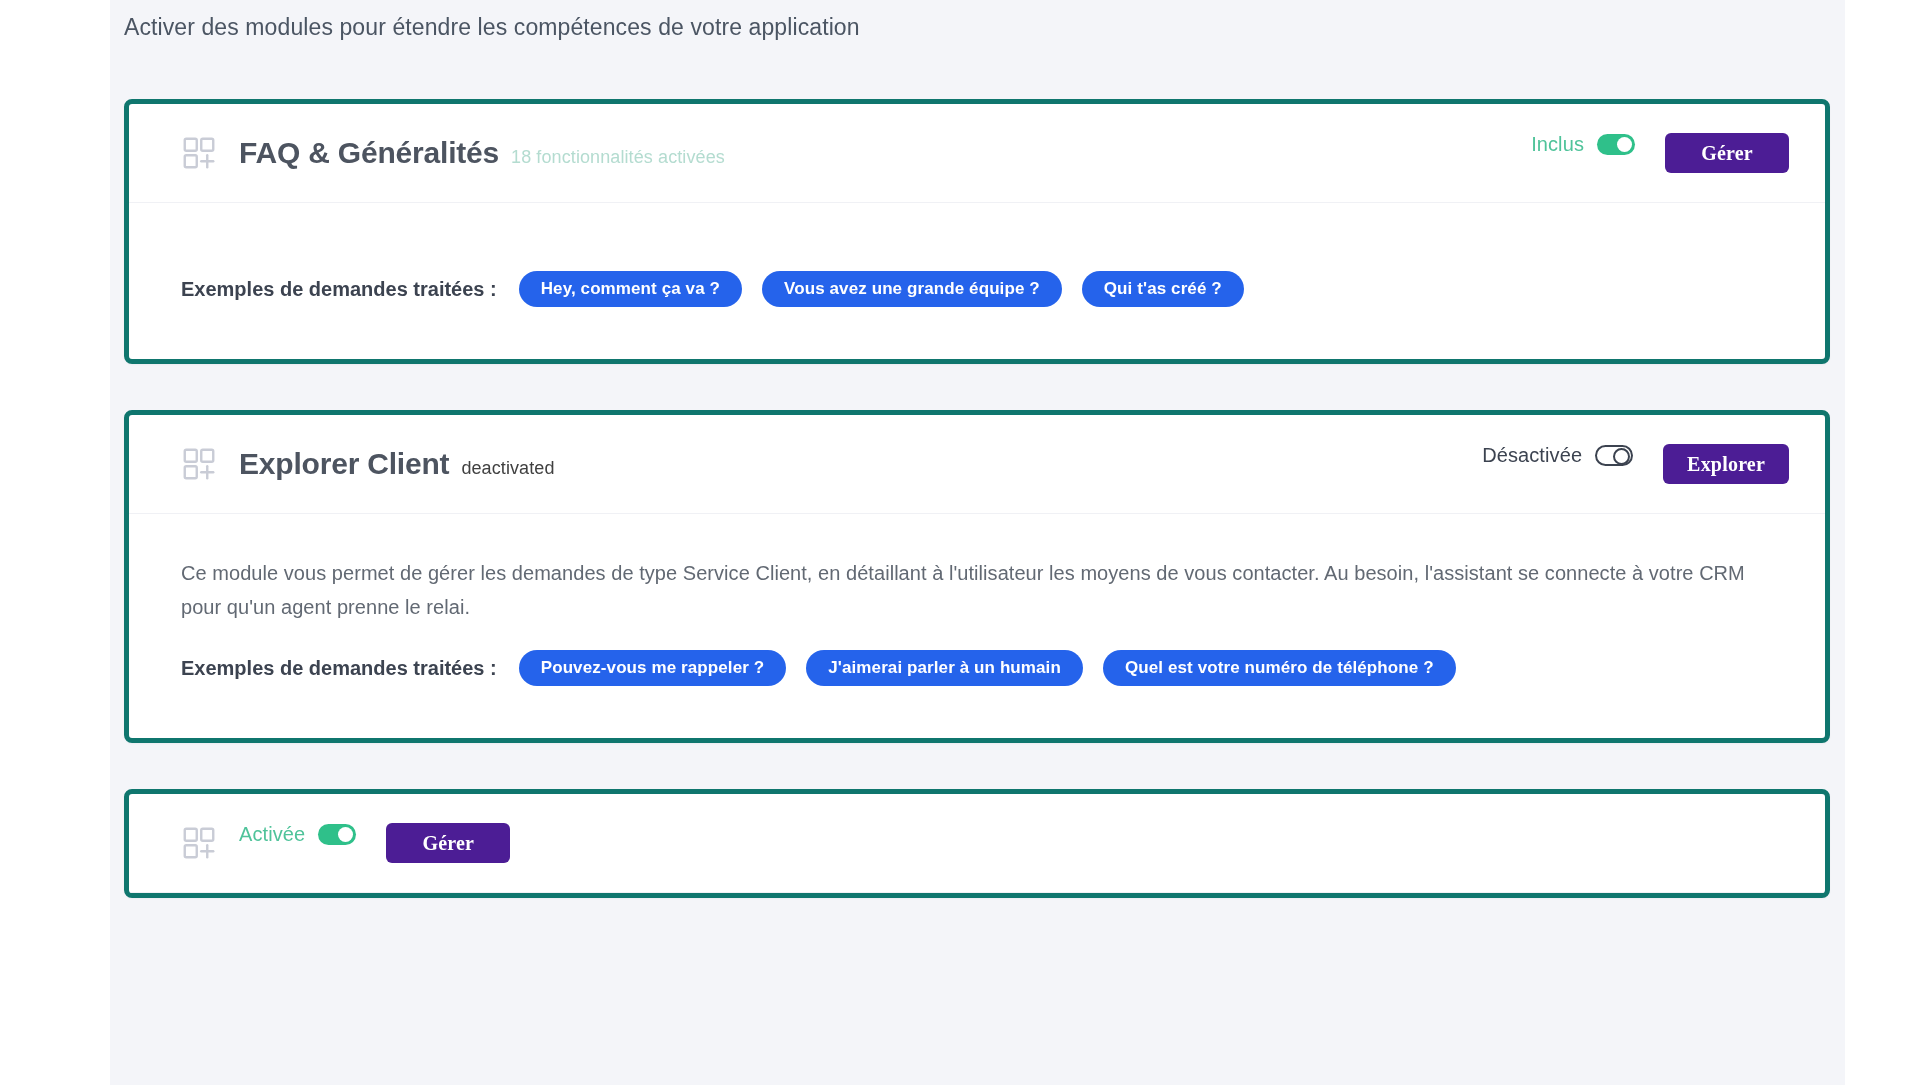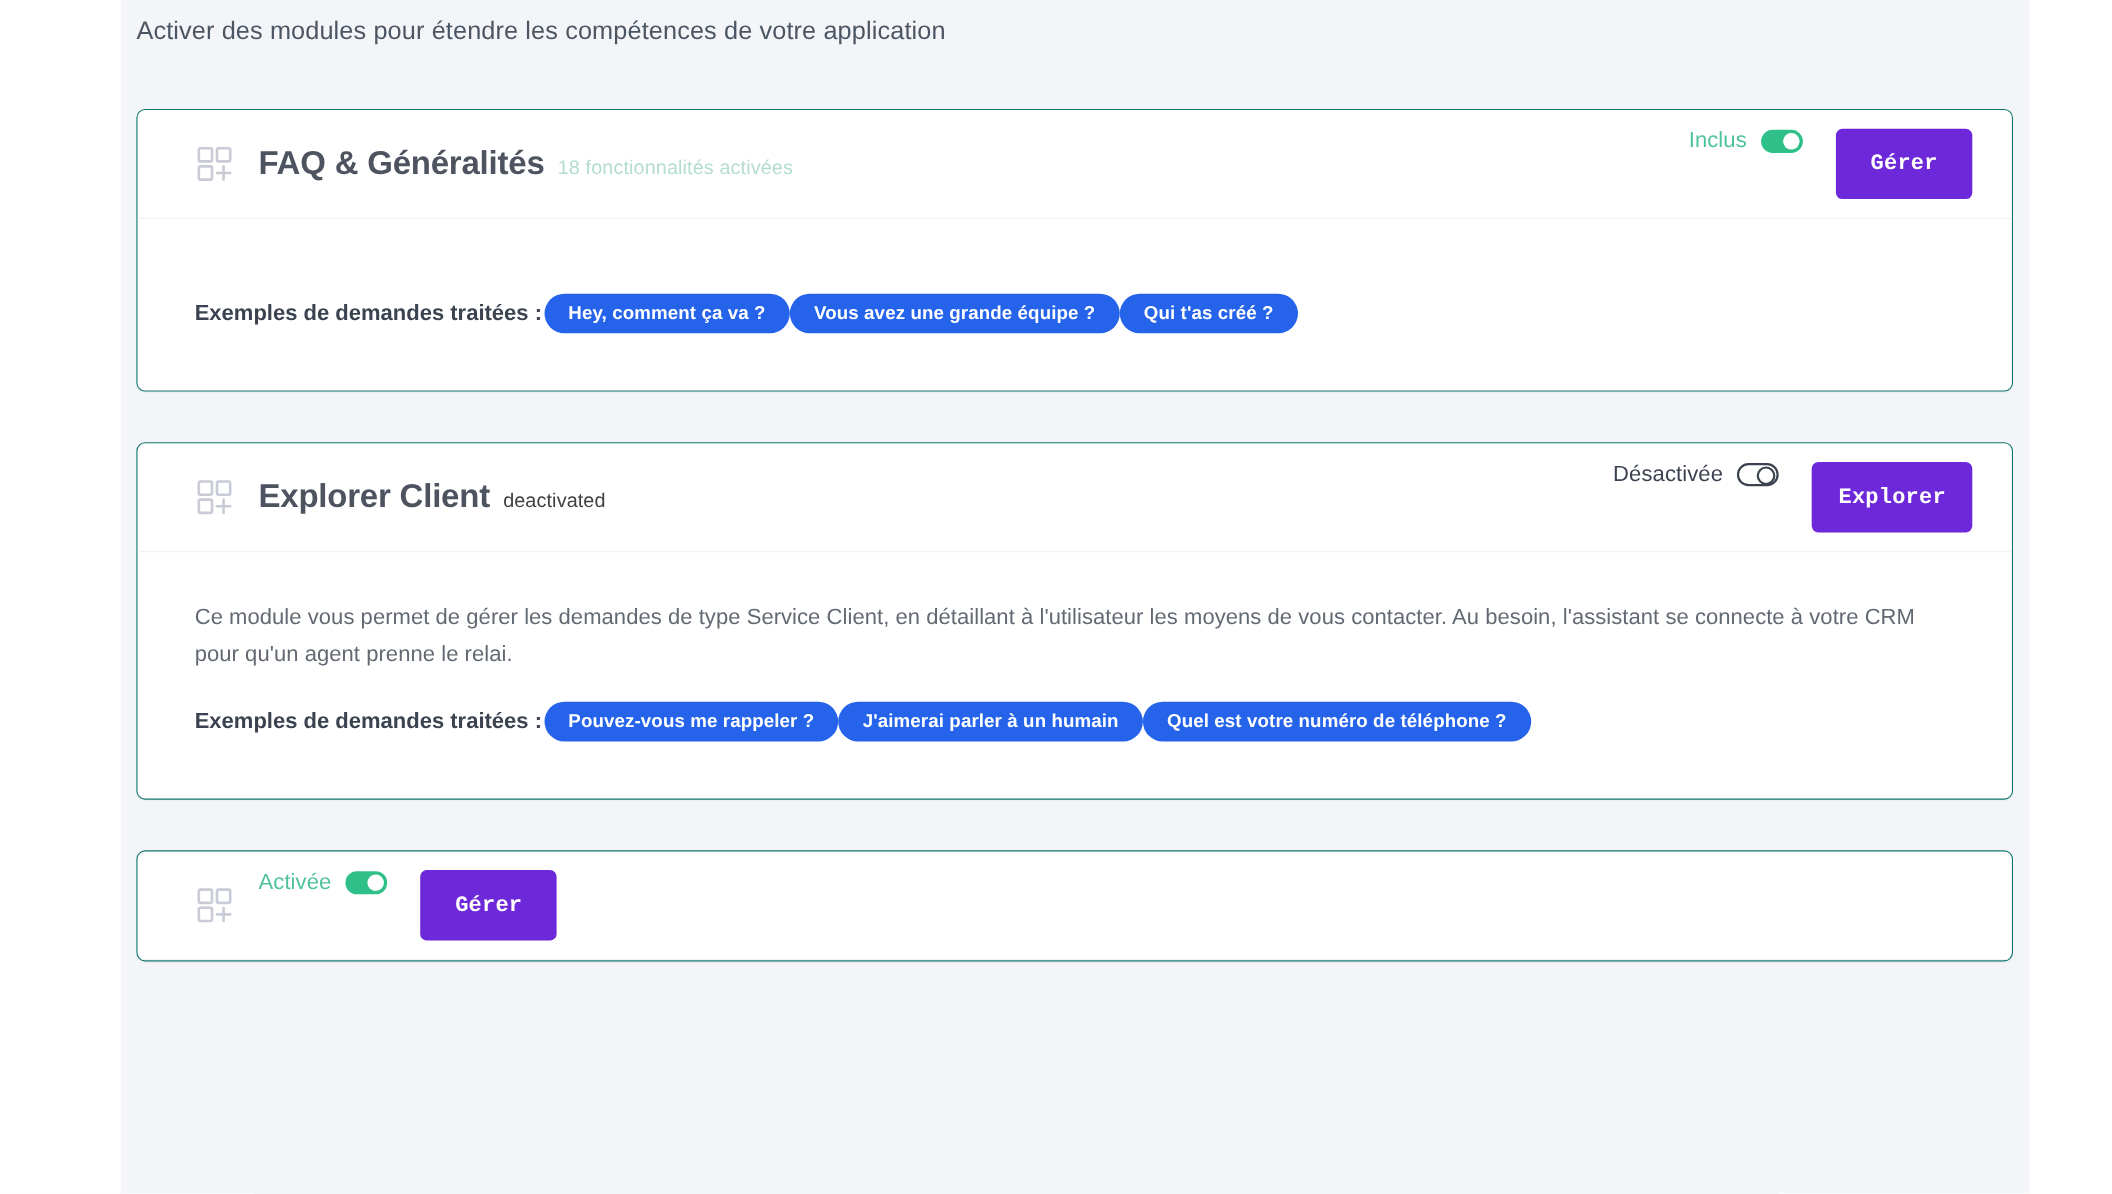--- a/index.html
+++ b/index.html
@@ -42,21 +42,21 @@
 
   #cards {
     position: absolute;
     left: 124px;
     top: 99px;
     width: 1706px;
   }
 
   .module-card {
     background: #ffffff;
-    border: 1px solid #0f766e;
+    border: 5px solid #0f766e;
     border-radius: 8px;
     box-shadow: 0 1px 2px rgba(17, 24, 39, 0.04);
     margin-bottom: 46px;
     overflow: hidden;
   }
 
   .card-header {
     display: flex;
     align-items: center;
     height: 99px;
@@ -145,29 +145,29 @@
     position: absolute;
     right: 1px;
     top: 1px;
     width: 13px;
     height: 13px;
     border-radius: 50%;
     border: 2px solid #3c4350;
   }
 
   .action-button {
-    background: #6d28d9;
+    background: #4c1d95;
     color: #ffffff;
     border: none;
     border-radius: 6px;
-    font-family: Liberation Mono, monospace;
+    font-family: Liberation Serif, serif;
     font-size: 20px;
     font-weight: 600;
     letter-spacing: 0.2px;
-    height: 64px;
+    height: 40px;
     min-width: 124px;
     padding: 0 24px;
     cursor: pointer;
     white-space: nowrap;
   }
 
   .card-body {
     padding: 42px 52px 52px 52px;
   }
 
@@ -176,21 +176,21 @@
     line-height: 34px;
     color: #626973;
     max-width: 1600px;
     letter-spacing: 0.05px;
   }
 
   .examples-row {
     display: flex;
     align-items: center;
     flex-wrap: wrap;
-    gap: 0;
+    gap: 20px;
     margin-top: 26px;
   }
 
   .examples-label {
     font-size: 20px;
     font-weight: 700;
     color: #3c4350;
     white-space: nowrap;
     margin-right: 2px;
   }

